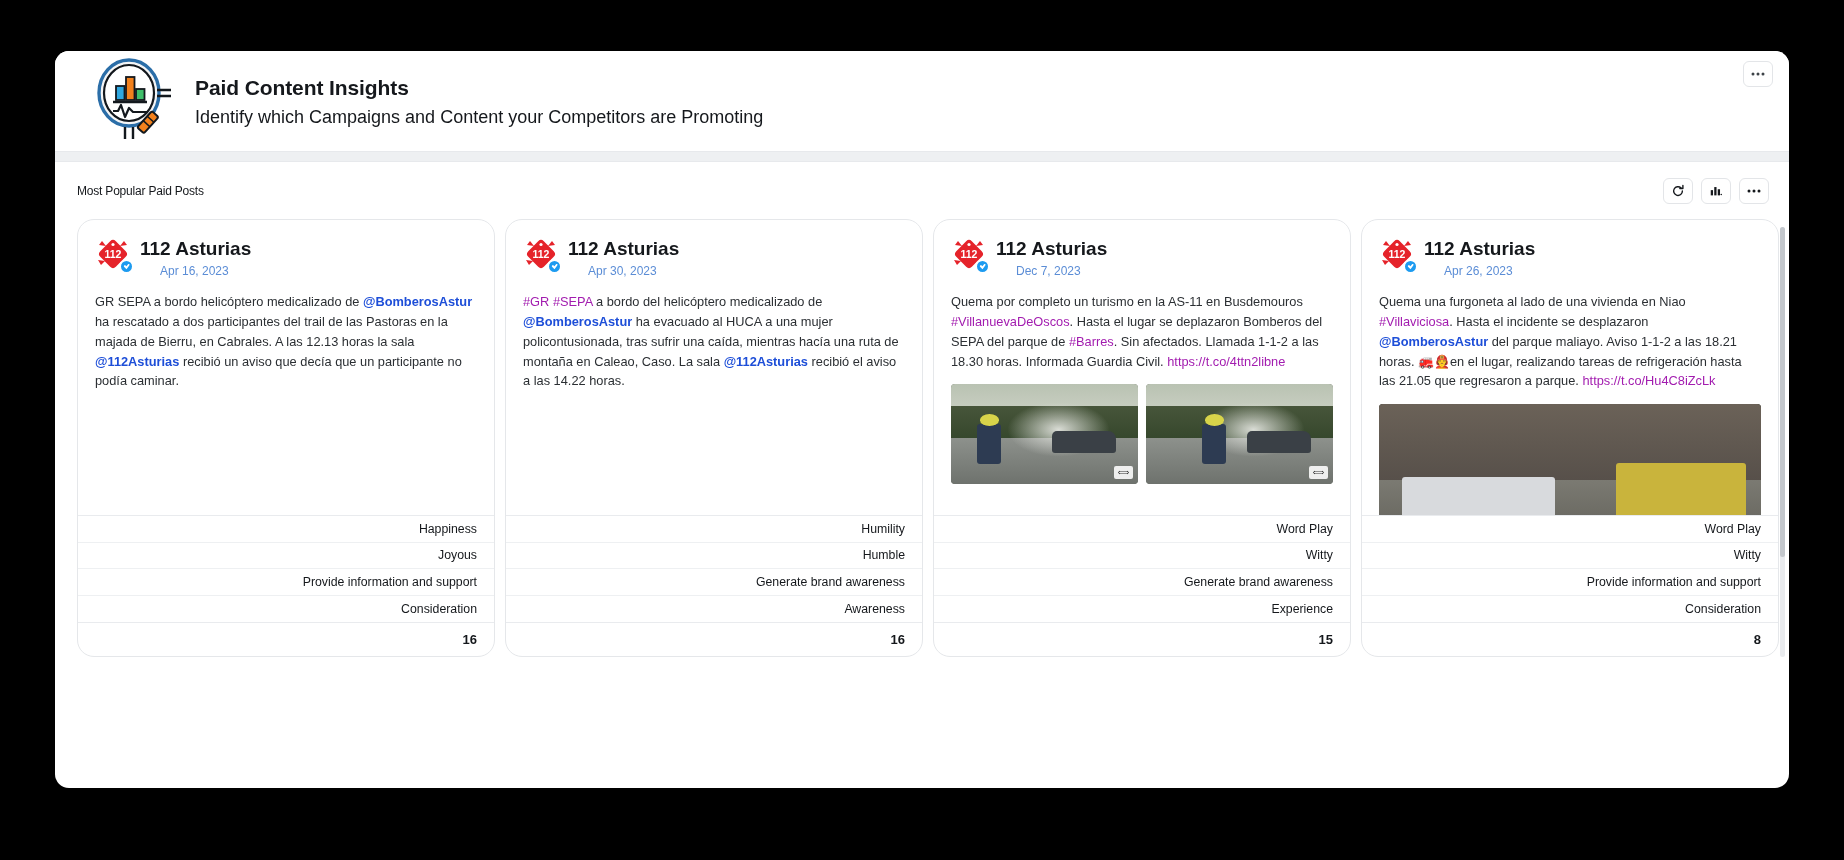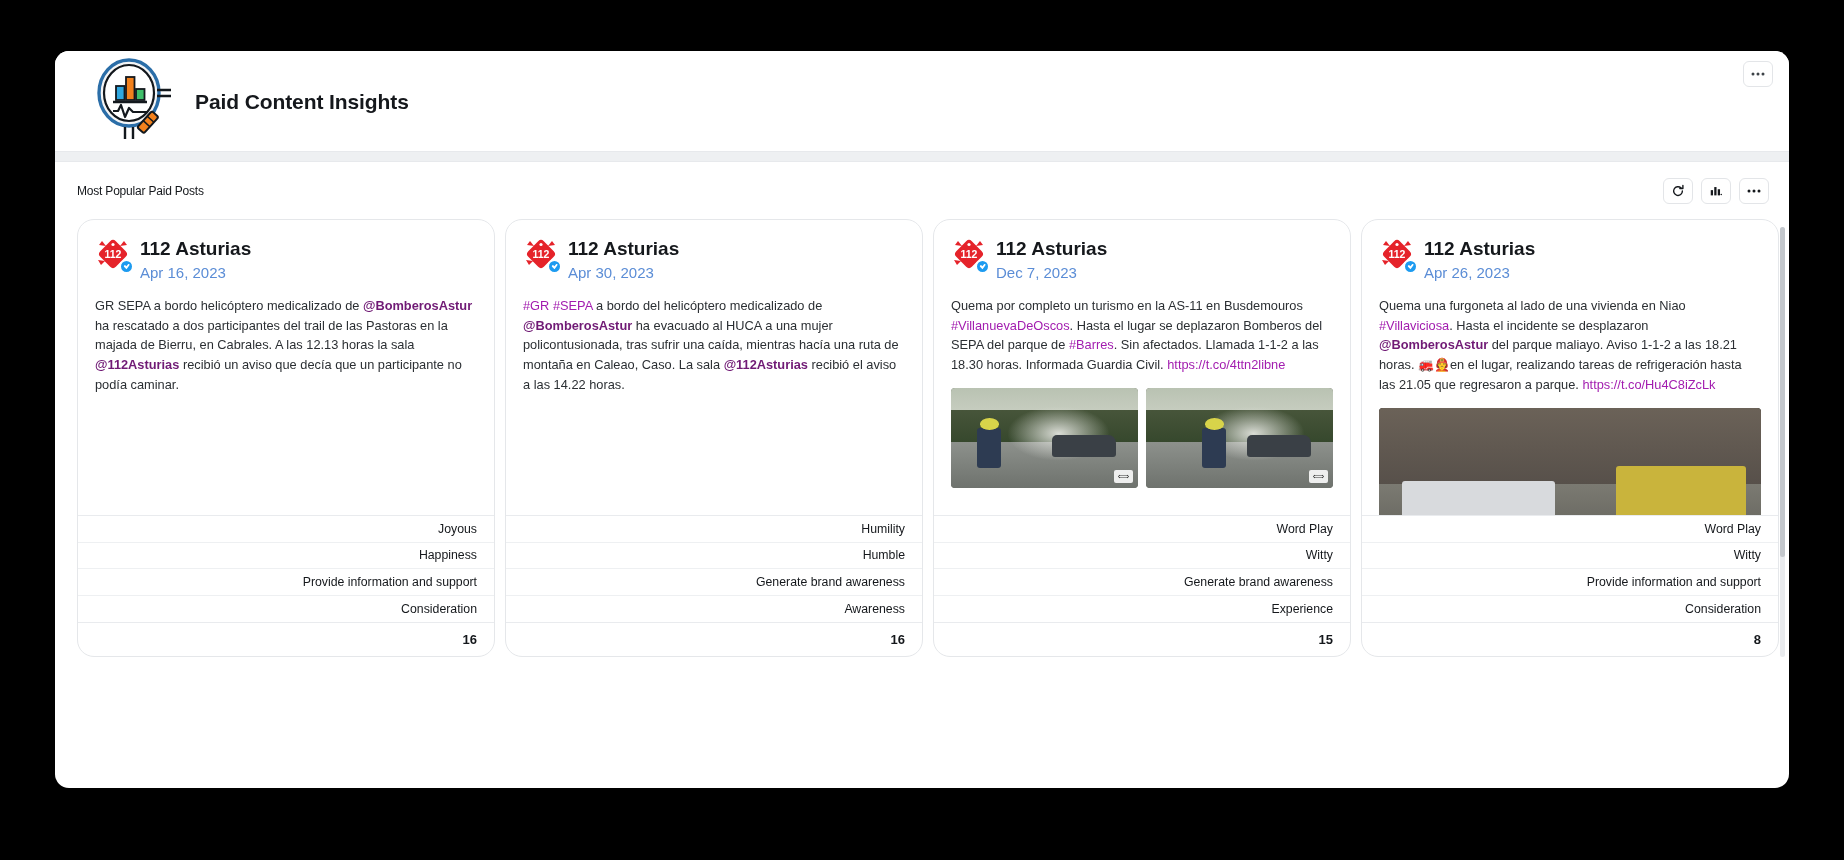--- a/index.html
+++ b/index.html
@@ -133,28 +133,28 @@
     border-radius: 50%;
     background: #1d9bf0;
     border: 2px solid #fff;
     display: flex; align-items: center; justify-content: center;
   }
   .acct-name {
     font-size: 19px; font-weight: bold; color: #15181c;
     line-height: 1.25; padding-top: 1px;
   }
   .acct-date {
-    font-size: 15px; color: #5b8dd6; margin-top: 3px; line-height: 1.2;
+    font-size: 12px; color: #5b8dd6; margin-top: 3px; line-height: 1.2; margin-left: 20px;
   }
   .post-text {
     font-size: 12.8px;
     line-height: 1.55;
     color: #2b2f33;
   }
-  .post-text b { font-weight: bold; color: #701a75; }
+  .post-text b { font-weight: bold; color: #1d4ed8; }
   .post-text .lnk { color: #a21caf; }
   .media-row { display: flex; gap: 8px; margin-top: 13px; }
   .media {
     position: relative;
     height: 100px;
     border-radius: 4px;
     overflow: hidden;
     flex: 1 1 0;
     background: #6a6f63;
   }
@@ -246,20 +246,21 @@
           </g>
           <g transform="rotate(42 64 66)">
             <rect x="58" y="58" width="9" height="22" rx="2" fill="#f2811d" stroke="#13181d" stroke-width="2"></rect>
             <line x1="58" y1="65" x2="67" y2="65" stroke="#13181d" stroke-width="1.6"></line>
             <line x1="58" y1="71" x2="67" y2="71" stroke="#13181d" stroke-width="1.6"></line>
           </g>
         </svg>
       </div>
       <div class="header-text">
         <div class="app-title">Paid Content Insights</div>
+        <div class="app-subtitle">Identify which Campaigns and Content your Competitors are Promoting</div>
       </div>
       <div class="kebab-top">
         <svg width="14" height="4" viewBox="0 0 14 4">
           <circle cx="2" cy="2" r="1.5" fill="#3d4348"></circle>
           <circle cx="7" cy="2" r="1.5" fill="#3d4348"></circle>
           <circle cx="12" cy="2" r="1.5" fill="#3d4348"></circle>
         </svg>
       </div>
     </div>
 
@@ -319,25 +320,25 @@
           <div class="acct-name">112 Asturias</div>
           <div class="acct-date">Apr 16, 2023</div>
         </div>
       </div>
       <div class="post-text">GR SEPA a bordo helicóptero medicalizado de <b>@BomberosAstur</b> ha rescatado a dos participantes del trail de las Pastoras en la majada de Bierru, en Cabrales. A las 12.13 horas la sala <b>@112Asturias</b> recibió un aviso que decía que un participante no podía caminar.</div>
 
     </div>
     <div class="metrics">
       <div class="mrow">
         <span class="mlabel"></span>
+        <span class="mval">Happiness</span>
+      </div>
+      <div class="mrow">
+        <span class="mlabel"></span>
         <span class="mval">Joyous</span>
-      </div>
-      <div class="mrow">
-        <span class="mlabel"></span>
-        <span class="mval">Happiness</span>
       </div>
       <div class="mrow">
         <span class="mlabel"></span>
         <span class="mval">Provide information and support</span>
       </div>
       <div class="mrow last">
         <span class="mlabel"></span>
         <span class="mval">Consideration</span>
       </div>
       <div class="mtotal">

